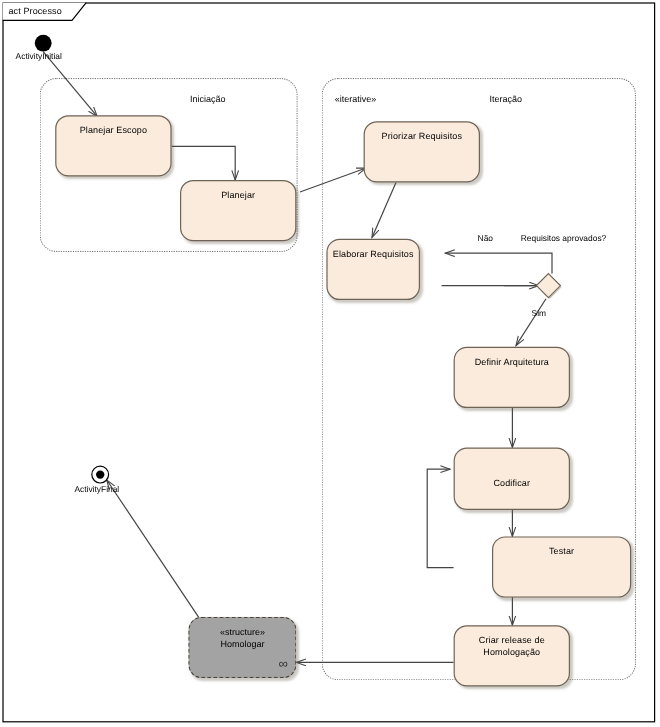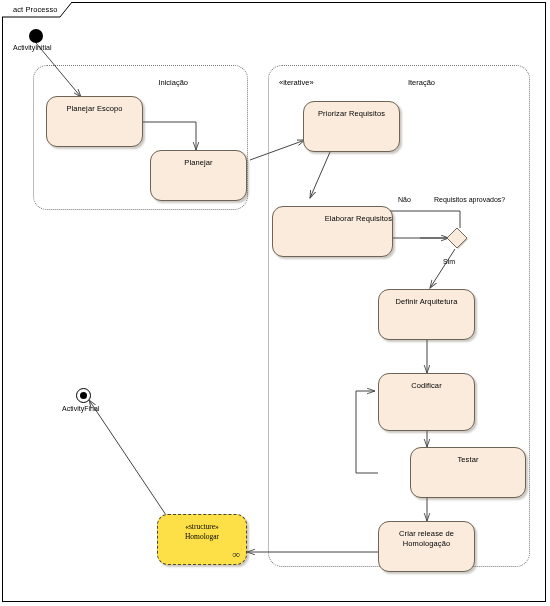--- a/index.html
+++ b/index.html
@@ -35,21 +35,21 @@
     height: 14px;
     width: 68px;
     box-sizing: border-box;
     border-right: none;
     border-top: none;
     border-left: none;
     background: transparent;
   }
   .frame-tab-label {
     position: absolute;
-    left: 11px;
+    left: 5px;
     top: 3px;
     font-size: 7.5px;
     color: #000000;
     white-space: nowrap;
     letter-spacing: 0.1px;
   }
   .frame-tab svg {
     position: absolute;
     left: 0;
     top: 0;
@@ -93,25 +93,24 @@
     text-align: center;
     line-height: 10px;
     padding-top: 7px;
     white-space: pre-line;
     letter-spacing: 0.1px;
   }
   
   .structured {
     position: absolute;
     box-sizing: border-box;
-    background: #fde047;
+    background: #a3a3a3;
     border: 1px dashed #4a443a;
     border-radius: 11px;
     box-shadow: 2px 2px 2px rgba(110, 100, 85, 0.35);
-    font-family: Liberation Serif, serif;
   }
   .structured-label {
     position: absolute;
     left: 0;
     right: 0;
     top: 7px;
     font-size: 7.5px;
     color: #000000;
     text-align: center;
     line-height: 10px;
@@ -252,29 +251,29 @@
   </div>
 
   <div class="action" style="left:150px; top:150px; width:97px; height:51px;">
     <span class="action-label">Planejar</span>
   </div>
 
   <div class="action" style="left:303px; top:101px; width:97px; height:51px;">
     <span class="action-label">Priorizar Requisitos</span>
   </div>
 
-  <div class="action" style="left:272px; top:206px; width:121px; height:51px;justify-content:flex-end;">
+  <div class="action" style="left:272px; top:199px; width:78px; height:51px;">
     <span class="action-label">Elaborar Requisitos</span>
   </div>
 
   <div class="action" style="left:378px; top:289px; width:97px; height:51px;">
     <span class="action-label">Definir Arquitetura</span>
   </div>
 
-  <div class="action" style="left:378px; top:373px; width:97px; height:58px;">
+  <div class="action" style="left:378px; top:373px; width:97px; height:52px;align-items:center;">
     <span class="action-label">Codificar</span>
   </div>
 
   <div class="action" style="left:378px; top:447px; width:116px; height:51px;margin-left:32px;">
     <span class="action-label">Testar</span>
   </div>
 
   <div class="action" style="left:378px; top:521px; width:97px; height:51px;">
     <span class="action-label">Criar release de
 Homologação</span>

